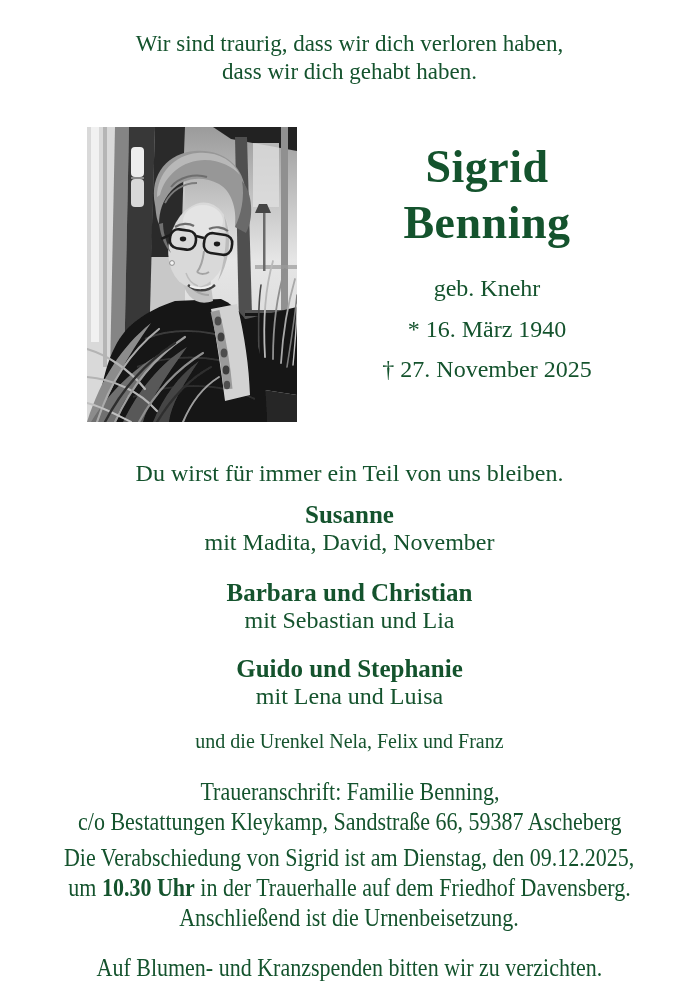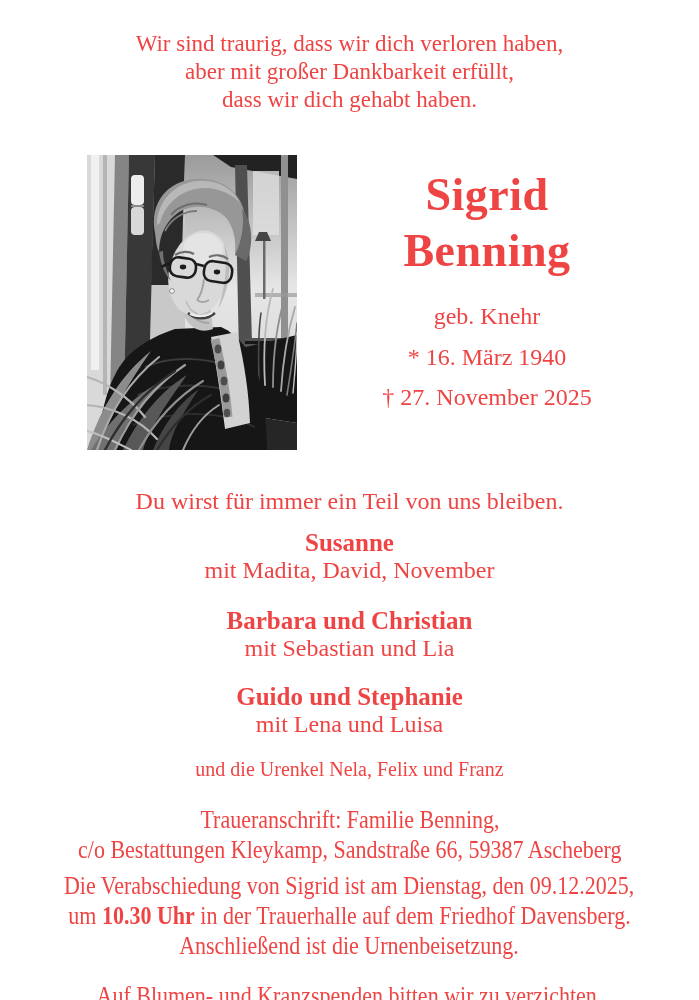--- a/index.html
+++ b/index.html
@@ -2,21 +2,21 @@
 <html lang="de"><head>
 <meta charset="utf-8">
 <style>
   html, body { margin: 0; padding: 0; background: #ffffff; }
   .page {
     position: relative;
     width: 699px;
     height: 1000px;
     margin: 0 auto;
     background: #ffffff;
-    color: #ef4444;
+    color: #14532d;
     font-family: "Liberation Serif", "DejaVu Serif", serif;
     overflow: hidden;
   }
   .intro {
     padding-top: 30px;
     text-align: center;
     font-size: 23px;
     line-height: 28px;
   }
   .main-row {
@@ -90,21 +90,20 @@
     transform-origin: 50% 50%;
   }
 </style>
 </head>
 <body>
 
 <div class="page">
 
   <div class="intro">
     <div>Wir sind traurig, dass wir dich verloren haben,</div>
-    <div>aber mit großer Dankbarkeit erfüllt,</div>
     <div>dass wir dich gehabt haben.</div>
   </div>
 
   <div class="main-row">
     <div class="photo-wrap">
       <svg viewBox="0 0 210 295" width="210" height="295" role="img">
         <defs>
           <linearGradient id="gWin" x1="0" y1="0" x2="0" y2="1">
             <stop offset="0" stop-color="#9b9b9b"></stop>
             <stop offset="0.45" stop-color="#e6e6e6"></stop>

